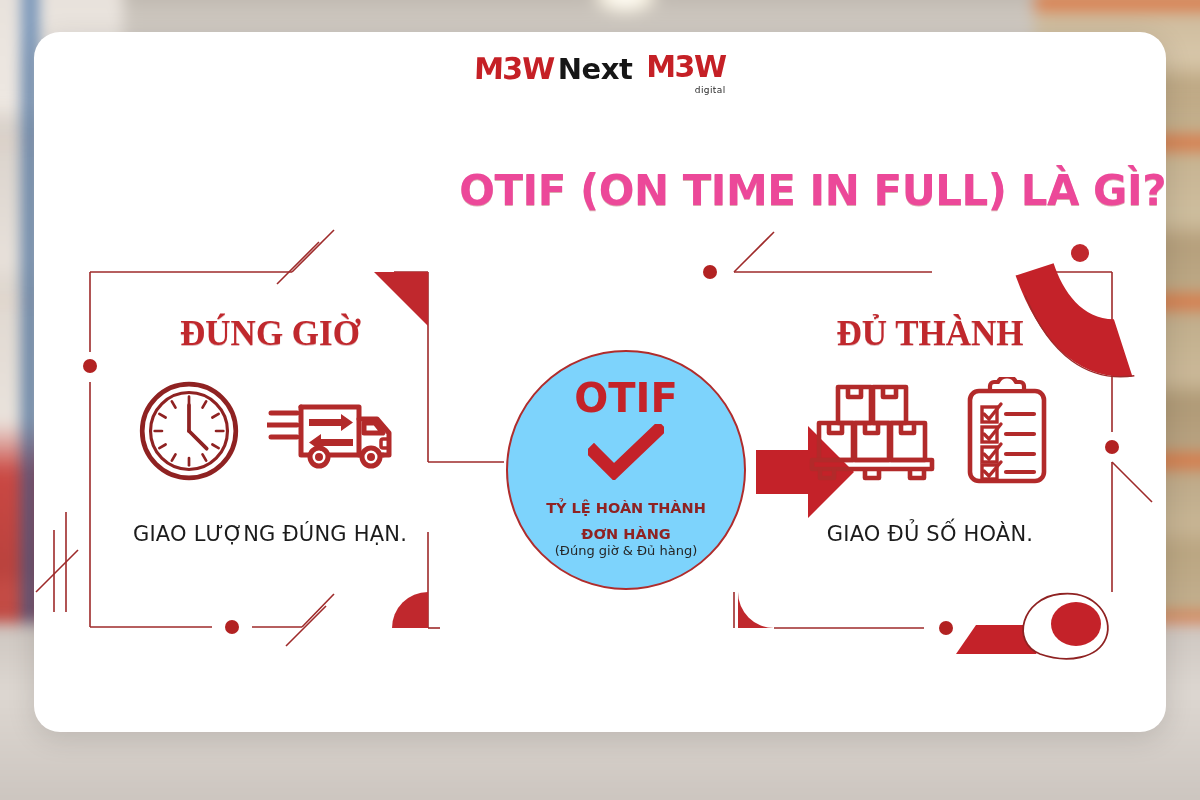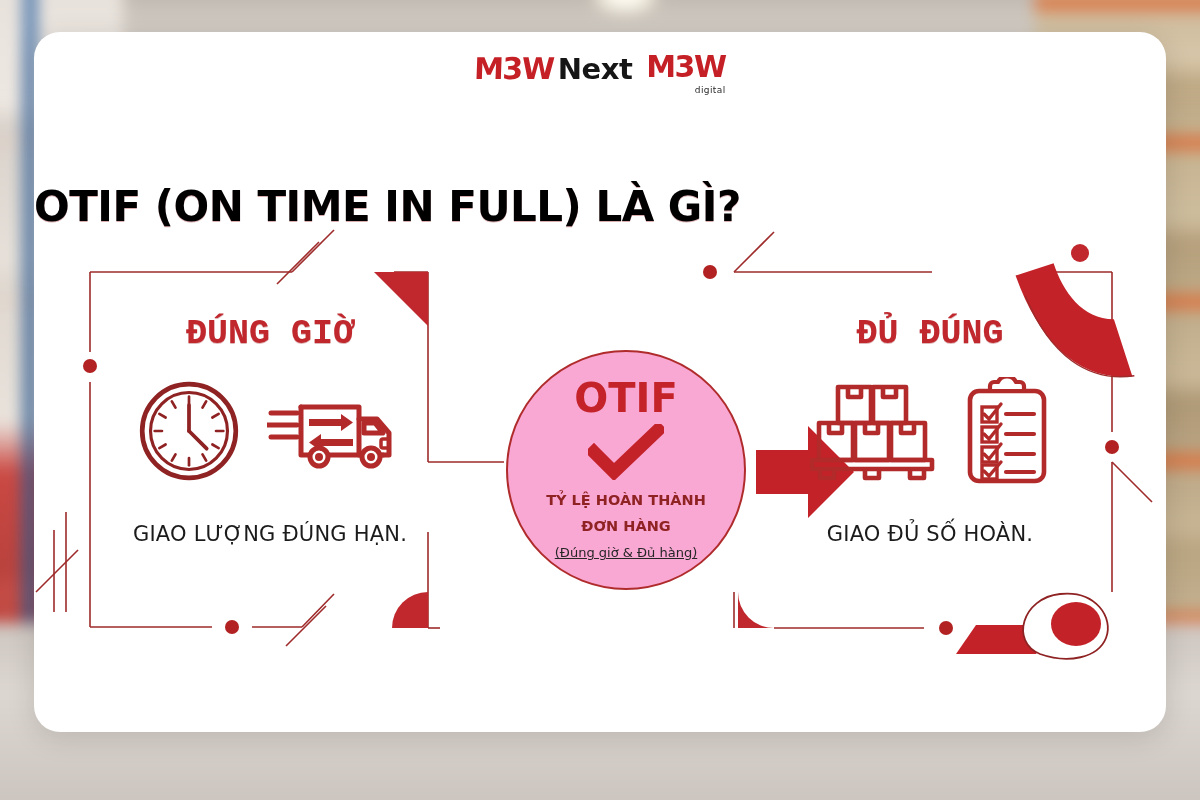--- a/index.html
+++ b/index.html
@@ -142,27 +142,27 @@
     font-family: "DejaVu Sans", sans-serif;
     font-size: 9px;
     color: #2b2b2b;
     letter-spacing: 0.4px;
     text-align: center;
   }
 
   
   .title {
     position: absolute;
-    left: 0; right: 0; top: 150px;
-    text-align: left;
+    left: 0; right: 0; top: 134px;
+    text-align: right;
     font-family: "DejaVu Sans", sans-serif;
     font-weight: 800;
     font-size: 42px;
     letter-spacing: -0.5px;
-    color: #000000;
+    color: #ec4899;
     text-shadow: 0 1px 0 rgba(150,20,25,0.35);
   }
 
   
   .deco {
     position: absolute;
     inset: 0;
     pointer-events: none;
   }
 
@@ -170,21 +170,21 @@
   .col {
     position: absolute;
     top: 282px;
     width: 360px;
     text-align: center;
   }
   .col-left  { left: 56px; }
   .col-right { left: 716px; }
 
   .col-head {
-    font-family: Liberation Mono, monospace;
+    font-family: Liberation Serif, serif;
     font-weight: 800;
     font-size: 35px;
     color: #c0282d;
     letter-spacing: 0px;
     text-shadow: 0 1px 0 rgba(150,20,25,0.3);
   }
   .icon-row {
     margin-top: 22px;
     height: 110px;
     display: flex;
@@ -201,52 +201,51 @@
     letter-spacing: 0.2px;
   }
 
   
   .center {
     position: absolute;
     left: 472px; top: 318px;
     width: 240px; height: 240px;
     border: 2px solid #b02c2c;
     border-radius: 50%;
-    background: #f9a8d4;
+    background: #7dd3fc;
     display: flex;
     flex-direction: column;
     align-items: center;
     justify-content: flex-start;
     padding-top: 26px;
   }
   .center-title {
     font-family: "DejaVu Sans", sans-serif;
     font-weight: 800;
     font-size: 40px;
     color: #c42329;
     letter-spacing: 0px;
     line-height: 1;
   }
   .center-check { margin-top: 6px; }
   .center-sub {
-    margin-top: 11px;
+    margin-top: 19px;
     font-family: "DejaVu Sans", sans-serif;
     font-weight: 700;
     font-size: 14.5px;
     color: #8f2222;
     line-height: 1.25;
     letter-spacing: 0px;
   }
   .center-note {
-    margin-top: 10px;
+    margin-top: 0;
     font-family: "DejaVu Sans", sans-serif;
     font-weight: 400;
     font-size: 13px;
     color: #262626;
-    text-decoration: underline;
   }
 
   
   .big-arrow {
     position: absolute;
     left: 722px; top: 392px;
     width: 98px; height: 96px;
   }
 </style>
 </head>
@@ -406,21 +405,21 @@
       <div class="center-sub">TỶ LỆ HOÀN THÀNH</div>
       <div class="center-sub" style="margin-top:8px">ĐƠN HÀNG</div>
       <div class="center-note">(Đúng giờ &amp; Đủ hàng)</div>
     </div>
 
     <svg class="big-arrow" viewBox="0 0 98 96">
       <path d="M0 26 L52 26 L52 2 L98 48 L52 94 L52 70 L0 70 Z" fill="#c42229"></path>
     </svg>
 
     <div class="col col-right">
-      <div class="col-head">ĐỦ ĐÚNG</div>
+      <div class="col-head">ĐỦ THÀNH</div>
 
       <div class="icon-row">
 
         <svg width="128" height="104" viewBox="0 0 128 104">
           <g stroke="#b22a2a" fill="none" stroke-width="4.6" stroke-linejoin="round">
             <rect x="30" y="8" width="33" height="36"></rect>
             <rect x="65" y="8" width="33" height="36"></rect>
             <rect x="11" y="44" width="34" height="37"></rect>
             <rect x="47" y="44" width="34" height="37"></rect>
             <rect x="83" y="44" width="34" height="37"></rect>

